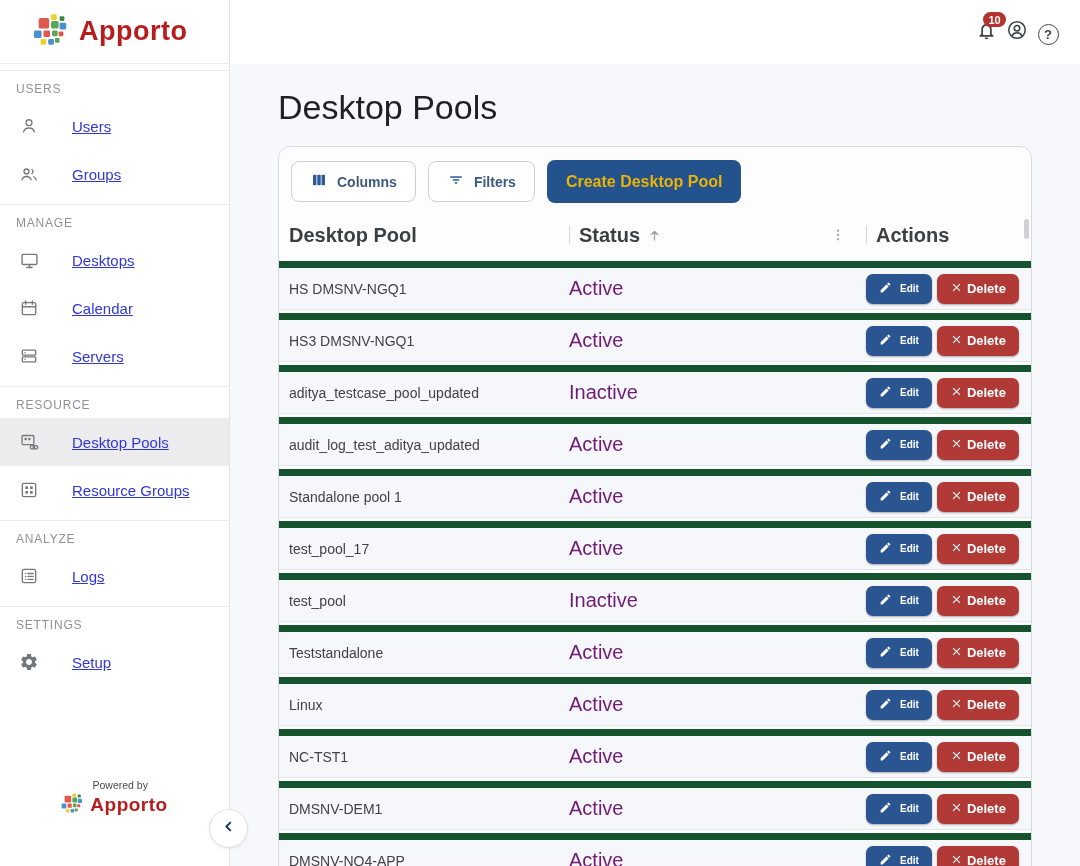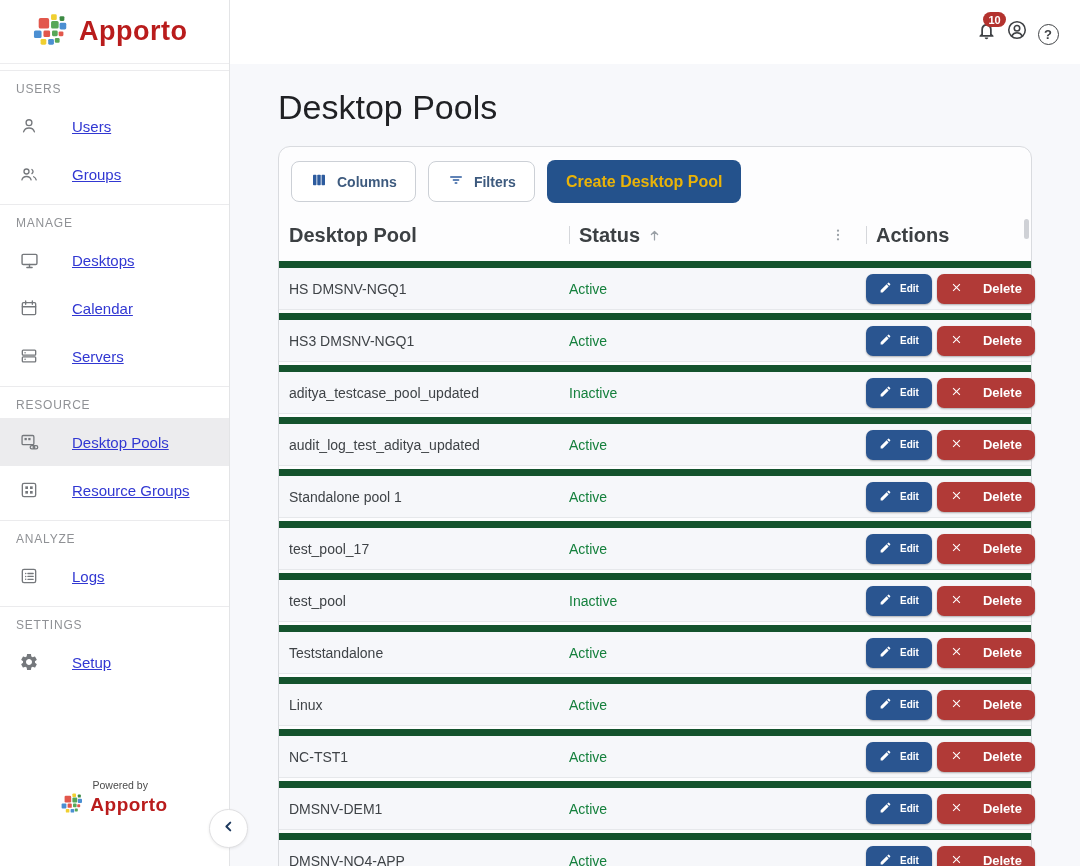--- a/index.html
+++ b/index.html
@@ -60,26 +60,26 @@
   .th { font-size:20px; font-weight:bold; color:#3c4043; display:flex; align-items:center; }
   .th-pool { padding-left:10px; }
   .col-sep { width:1px; height:18px; background:#d5d7db; margin-right:9px; }
   .sort-arrow { margin-left:7px; display:flex; }
   .kebab { margin-left:auto; margin-right:8px; display:flex; cursor:pointer; }
 
   .trow { display:grid; grid-template-columns:290px 285px 1fr; align-items:center; height:49px;
           background:#f6f7fa; border-top:7px solid #14532d; border-bottom:1px solid #e6e8eb;
           margin-bottom:3px; }
   .td-name { padding-left:10px; font-size:14px; color:#3f4347; }
-  .td-status { font-size:14px; color:#15803d; }
+  .td-status { font-size:20px; color:#701a75; }
   .td-actions { display:flex; gap:5px; padding-left:12px; }
   .edit-btn { display:inline-flex; align-items:center; gap:8px; height:30px; padding:0 13px;
               background:#2a5590; border:none; border-radius:7px; cursor:pointer;
               color:#fff; font-size:10px; font-weight:bold; box-shadow:0 1px 2px rgba(0,0,0,.3); }
-  .delete-btn { display:inline-flex; align-items:center; gap:20px; height:30px; padding:0 13px;
+  .delete-btn { display:inline-flex; align-items:center; gap:4px; height:30px; padding:0 13px;
                 background:#b13a37; border:none; border-radius:7px; cursor:pointer;
                 color:#fff; font-size:13px; font-weight:bold; box-shadow:0 1px 2px rgba(0,0,0,.3); }
   .scroll-thumb { position:absolute; right:2px; top:72px; width:5px; height:20px;
                   background:#cfd1d6; border-radius:3px; cursor:pointer; }
 </style>
 </head>
 <body>
 
 <div class="sidebar">
   <div class="logo-block">

